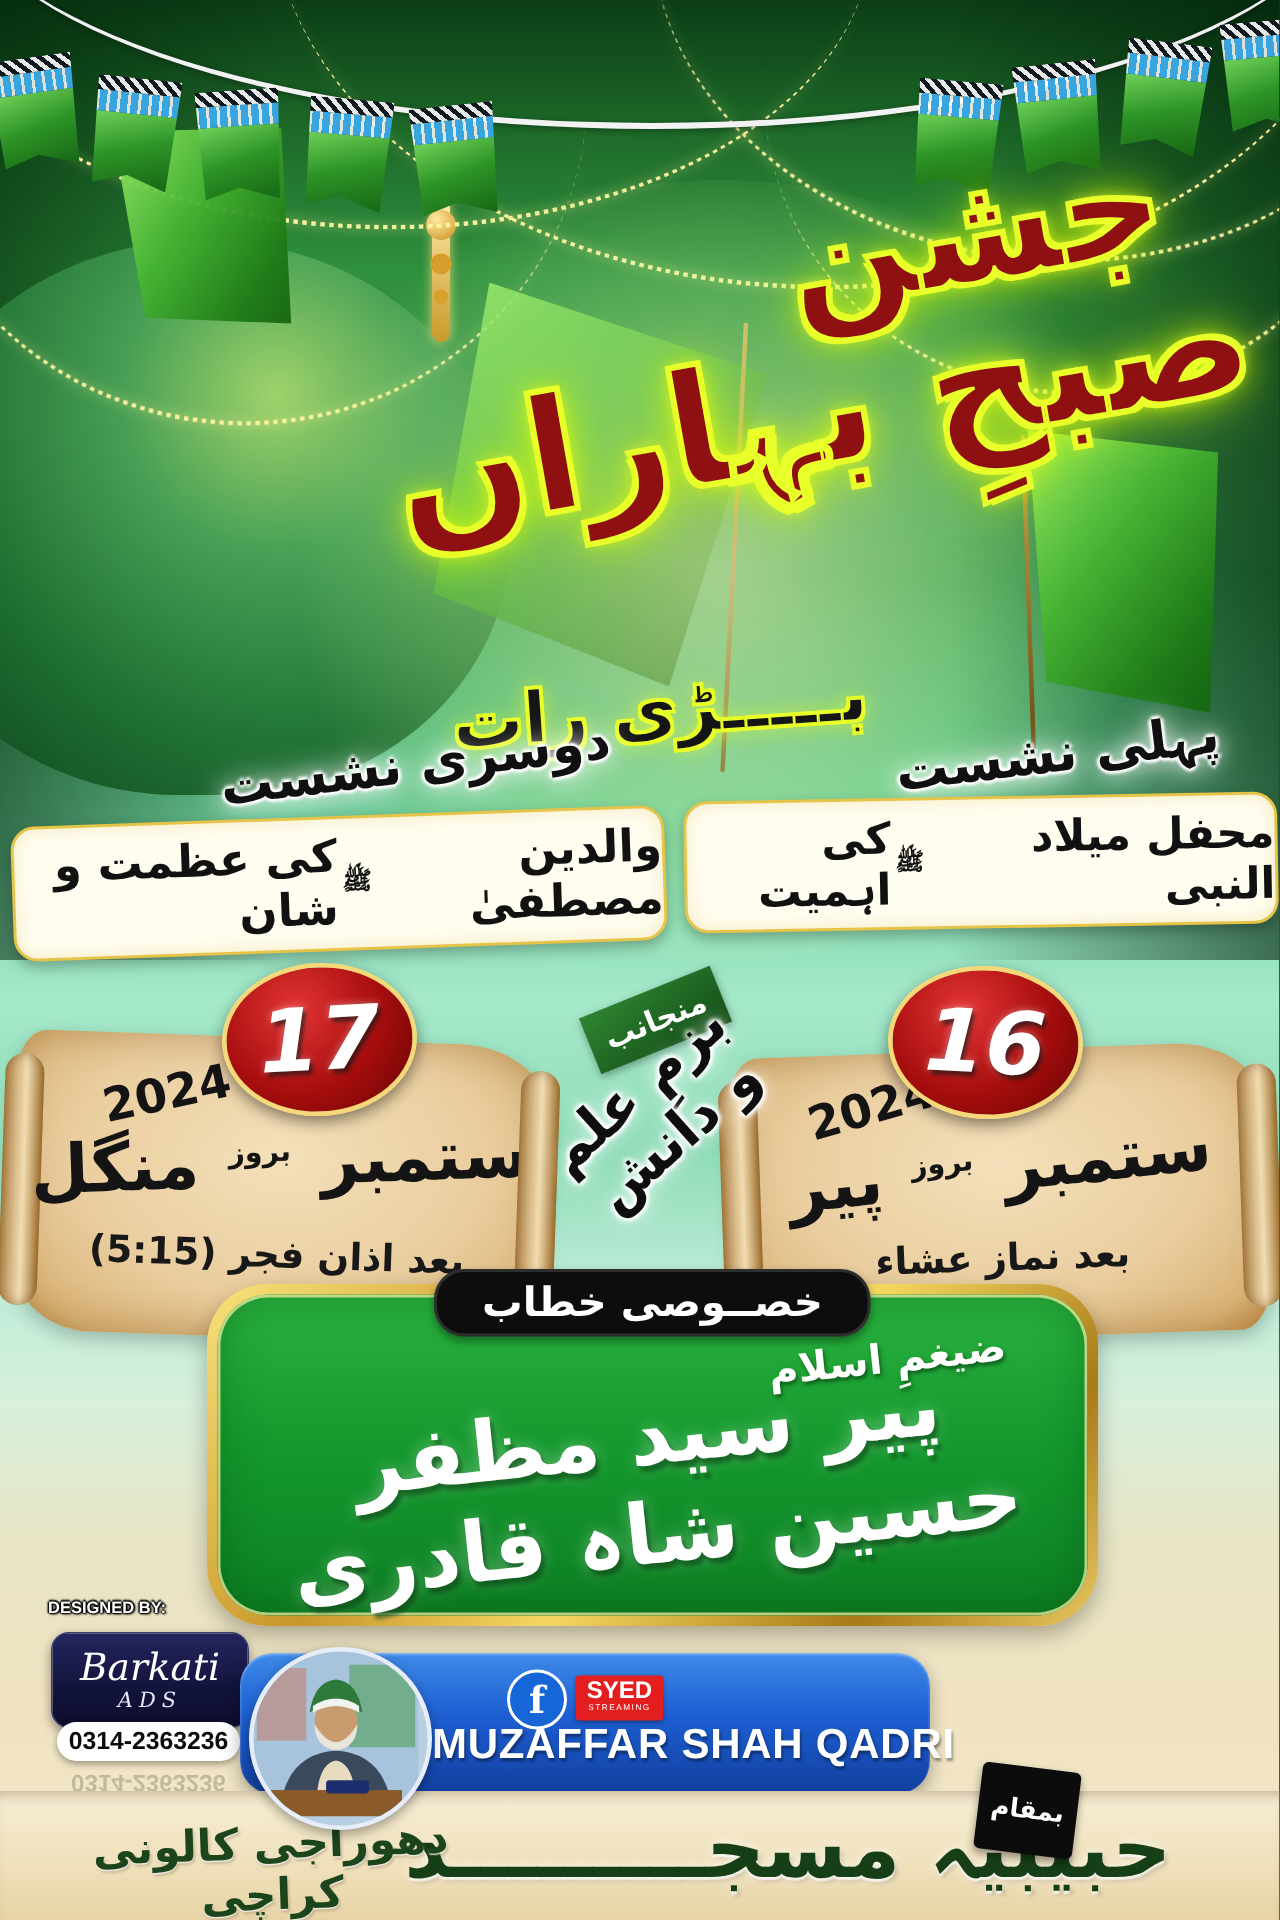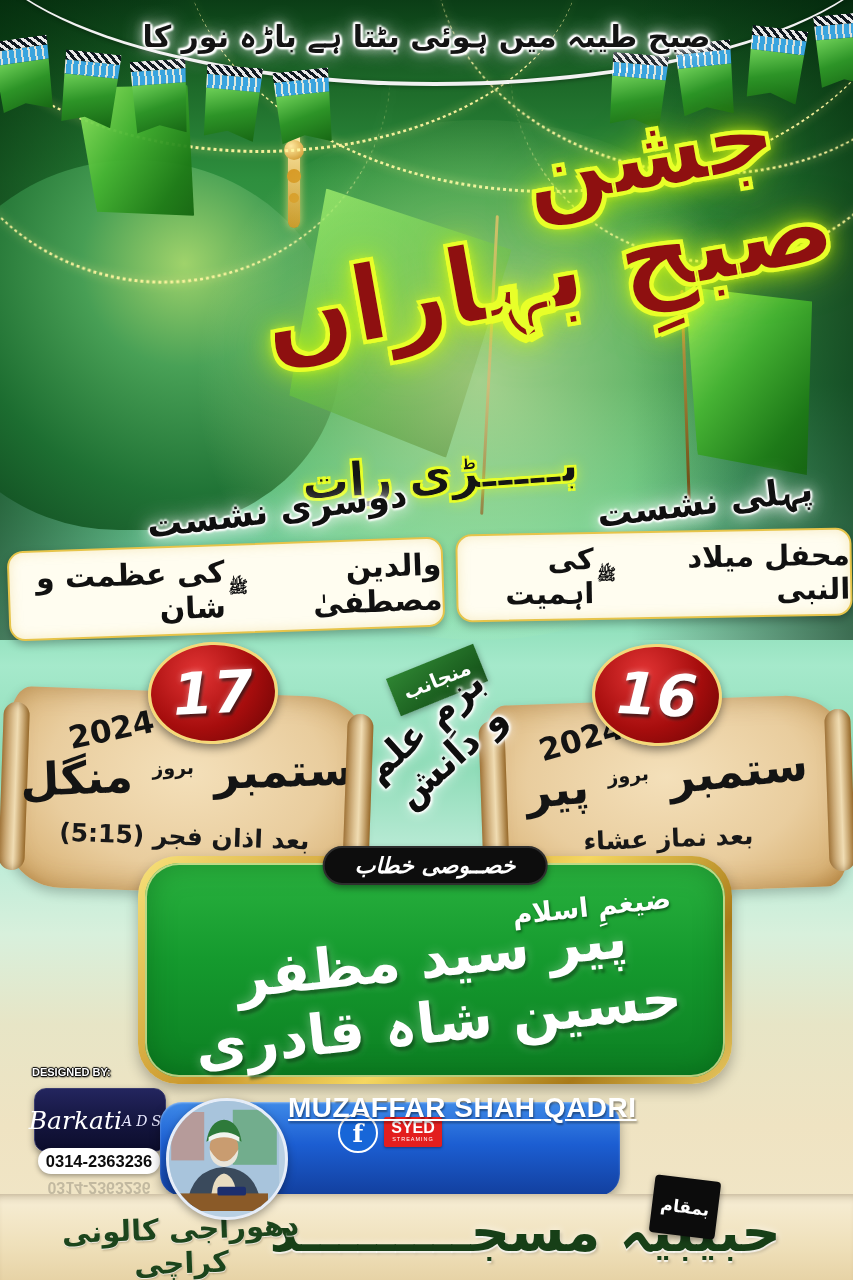--- a/index.html
+++ b/index.html
@@ -110,34 +110,34 @@
     font-size:37px;font-weight:bold;color:#0e0e0e;line-height:1.12;direction:rtl;
     text-shadow:-2px 0 3px #fff,2px 0 3px #fff,0 -2px 3px #fff,0 2px 3px #fff,0 0 14px #fff;}
   
   .speaker-gold{left:138px;top:856px;width:594px;height:228px;border-radius:40px;padding:0;
     background:linear-gradient(135deg,#f8e27a 0%,#c9962a 35%,#f5d760 55%,#a87a18 80%,#e8c860 100%);
     box-shadow:0 6px 14px rgba(0,0,0,.28);}
   .speaker-panel{position:absolute;left:7px;top:7px;right:7px;bottom:7px;border-radius:34px;
     background:linear-gradient(180deg,#2ab23f 0%,#159a2e 45%,#0c7f22 100%);
     box-shadow:inset 0 0 0 2px rgba(255,244,170,.7),inset 0 0 30px rgba(0,60,10,.35);}
   .ribbon{position:absolute;left:50%;top:-17px;transform:translateX(-50%);background:#0d0d0d;color:#fff;
-    border-radius:20px;padding:5px 30px;font-size:22px;font-weight:bold;white-space:nowrap;
-    border:2px solid #2e2e2e;box-shadow:0 3px 6px rgba(0,0,0,.4);direction:rtl;font-style:italic;}
+    border-radius:20px;padding:5px 30px;font-size:27px;font-weight:bold;white-space:nowrap;
+    border:2px solid #2e2e2e;box-shadow:0 3px 6px rgba(0,0,0,.4);direction:rtl;}
   .spk-title{position:absolute;right:54px;top:28px;font-size:27px;font-weight:bold;color:#fff;
     transform:rotate(-6deg);direction:rtl;text-shadow:1px 2px 3px rgba(0,40,8,.6);}
   .spk-name{position:absolute;left:0;top:62px;width:100%;text-align:center;font-size:56px;font-weight:bold;
     color:#fff;transform:rotate(-6deg);direction:rtl;
     text-shadow:2px 4px 3px rgba(0,55,10,.55),0 0 12px rgba(255,255,255,.35);}
   
   .dz-head{left:32px;top:1066px;width:138px;text-align:left;font-family:"Liberation Sans",sans-serif;
     font-size:11px;font-weight:bold;color:#fff;
     text-shadow:-1px 0 1px #000,1px 0 1px #000,0 -1px 1px #000,0 1px 1px #000,1px 1px 2px #000;}
   .dz-box{left:34px;top:1088px;width:130px;height:62px;border-radius:12px;
     background:linear-gradient(180deg,#23255e,#13143c 60%,#0c0d2c);border:1px solid #3a3c6e;
-    display:flex;flex-direction:row;align-items:center;justify-content:flex-end;
+    display:flex;flex-direction:column;align-items:center;justify-content:center;
     box-shadow:0 3px 7px rgba(0,0,0,.4);}
   .dz-brand{font-family:"DejaVu Serif",serif;font-style:italic;font-size:25px;color:#fff;line-height:1;}
   .dz-sub{font-family:"DejaVu Serif",serif;font-style:italic;font-size:14px;color:#e8e8ff;
     letter-spacing:4px;margin-top:2px;}
   .dz-phone{left:38px;top:1148px;width:122px;height:26px;border-radius:13px;background:#fff;
     display:flex;align-items:center;justify-content:center;font-family:"Liberation Sans",sans-serif;
     font-size:16.5px;font-weight:bold;color:#0c0c0c;box-shadow:0 2px 5px rgba(0,0,0,.35);}
   .dz-reflect{left:38px;top:1178px;width:122px;text-align:center;font-family:"Liberation Sans",sans-serif;
     font-size:16px;font-weight:bold;color:#222;opacity:.22;transform:scaleY(-1);}
   
@@ -149,23 +149,23 @@
   .fb-circle{left:338px;top:1113px;width:36px;height:36px;border-radius:50%;background:#1766d8;
     border:2px solid #fff;display:flex;align-items:center;justify-content:center;
     font-family:"DejaVu Serif",serif;font-weight:bold;font-size:25px;color:#fff;line-height:1;}
   .live-badge{left:384px;top:1117px;width:58px;height:30px;background:#e31e1e;border-radius:2px;
     display:flex;flex-direction:column;align-items:center;justify-content:center;
     font-family:"Liberation Sans",sans-serif;color:#fff;box-shadow:0 1px 3px rgba(0,0,0,.4);}
   .live-word{font-size:16px;font-weight:bold;line-height:1;}
   .live-sub{font-size:5.5px;letter-spacing:1px;line-height:1.4;}
   .bar-l1{left:450px;top:1112px;font-family:"Liberation Sans",sans-serif;font-size:28px;font-weight:bold;
     color:#fff;letter-spacing:.5px;text-shadow:1px 2px 2px rgba(0,0,0,.4);white-space:nowrap;}
-  .bar-l2{left:288px;top:1092px;width:326px;text-align:center;font-family:"Liberation Sans",sans-serif;
+  .bar-l2{left:288px;top:1147px;width:326px;text-align:center;font-family:"Liberation Sans",sans-serif;
     font-size:28px;font-weight:bold;color:#fff;letter-spacing:.5px;
-    text-shadow:1px 2px 2px rgba(0,0,0,.4);white-space:nowrap;text-decoration:underline;}
+    text-shadow:1px 2px 2px rgba(0,0,0,.4);white-space:nowrap;}
   
   .venue-strip{left:0;top:1194px;width:853px;height:86px;
     background:linear-gradient(180deg,#f7eed6 0%,#efe0ba 60%,#e7d3a6 100%);
     box-shadow:inset 0 8px 10px -7px rgba(80,50,10,.4);}
   .venue-badge{left:652px;top:1178px;width:66px;height:58px;background:#0c0c0c;transform:rotate(7deg);
     display:flex;align-items:center;justify-content:center;color:#fff;font-size:17px;font-weight:bold;
     border-radius:4px;box-shadow:0 3px 6px rgba(0,0,0,.4);direction:rtl;z-index:7;}
   .venue-name{right:72px;top:1200px;font-size:55px;font-weight:bold;color:#173f17;direction:rtl;
     text-shadow:0 2px 1px rgba(255,255,255,.75),0 0 8px rgba(255,255,255,.7),2px 3px 3px rgba(60,40,0,.25);}
   .venue-address{left:26px;top:1212px;width:310px;text-align:center;font-size:29px;font-weight:bold;
@@ -197,21 +197,20 @@
   <div class="abs bunt" style="left:62px;top:52px;transform:rotate(6deg);"></div>
   <div class="abs bunt" style="left:132px;top:60px;transform:rotate(-4deg);"></div>
   <div class="abs bunt" style="left:204px;top:66px;transform:rotate(5deg);"></div>
   <div class="abs bunt" style="left:276px;top:70px;transform:rotate(-6deg);"></div>
   <div class="abs bunt" style="left:610px;top:54px;transform:rotate(5deg);"></div>
   <div class="abs bunt" style="left:678px;top:42px;transform:rotate(-6deg);"></div>
   <div class="abs bunt" style="left:748px;top:28px;transform:rotate(7deg);"></div>
   <div class="abs bunt" style="left:816px;top:14px;transform:rotate(-5deg);"></div>
 
   <div class="abs couplet rtl">
-    <div>صبح طیبہ میں ہوئی بٹتا ہے باڑہ نور کا</div>
   </div>
 
   <div class="abs title rtl">
     <span class="t1">جشن</span>
     <span class="t2">صبحِ بہاراں</span>
   </div>
   <div class="abs subtitle rtl">بـــــڑی رات</div>
 
   <div class="abs sess-header h-first rtl">پہلی نشست</div>
   <div class="abs sess-box b-first rtl">

